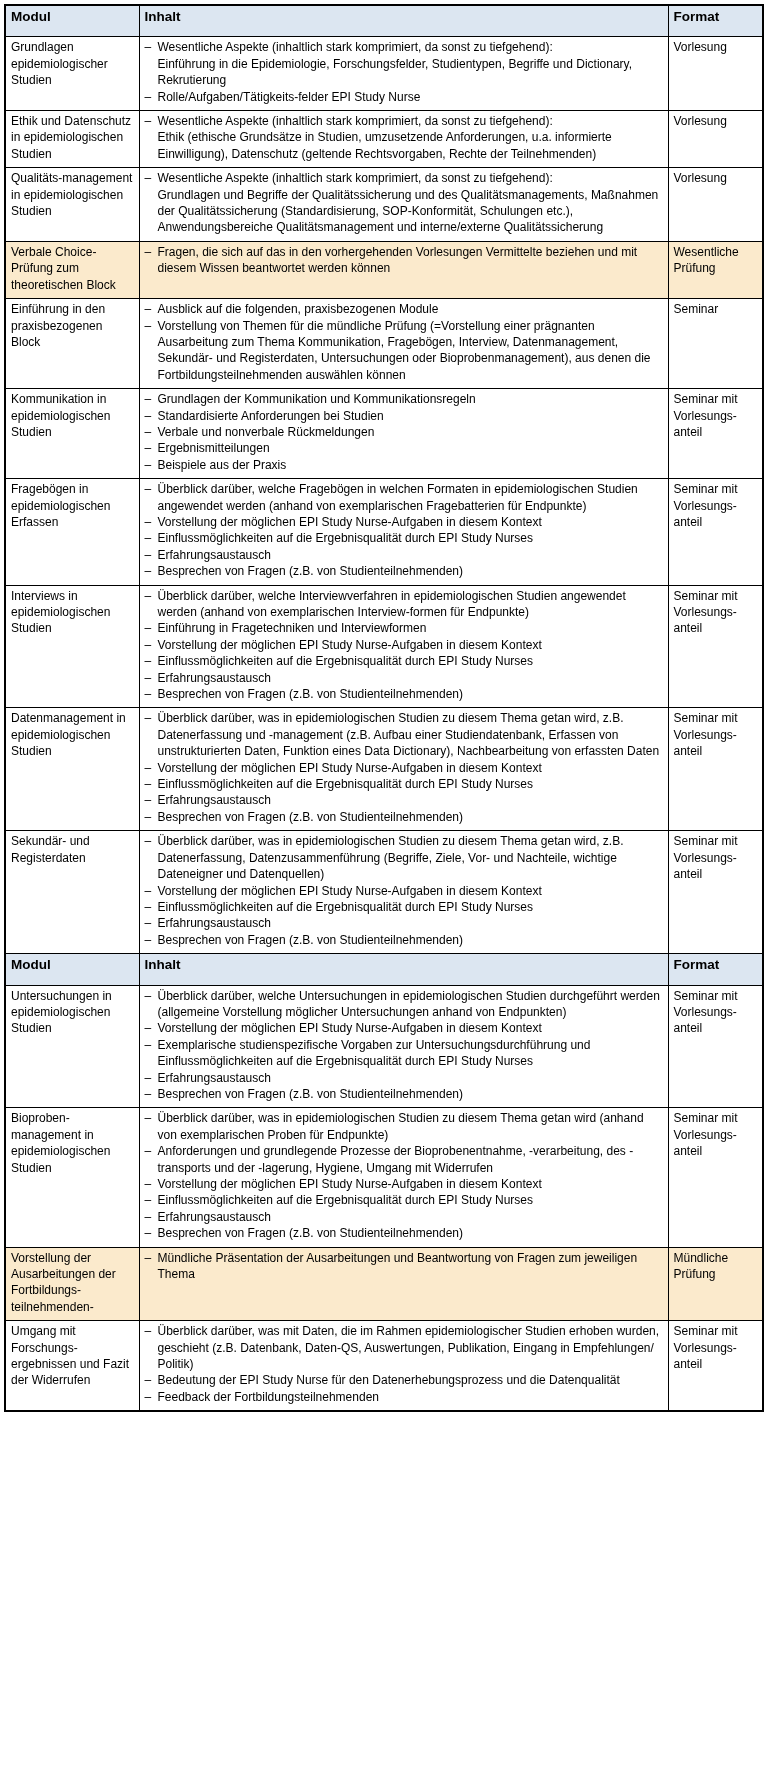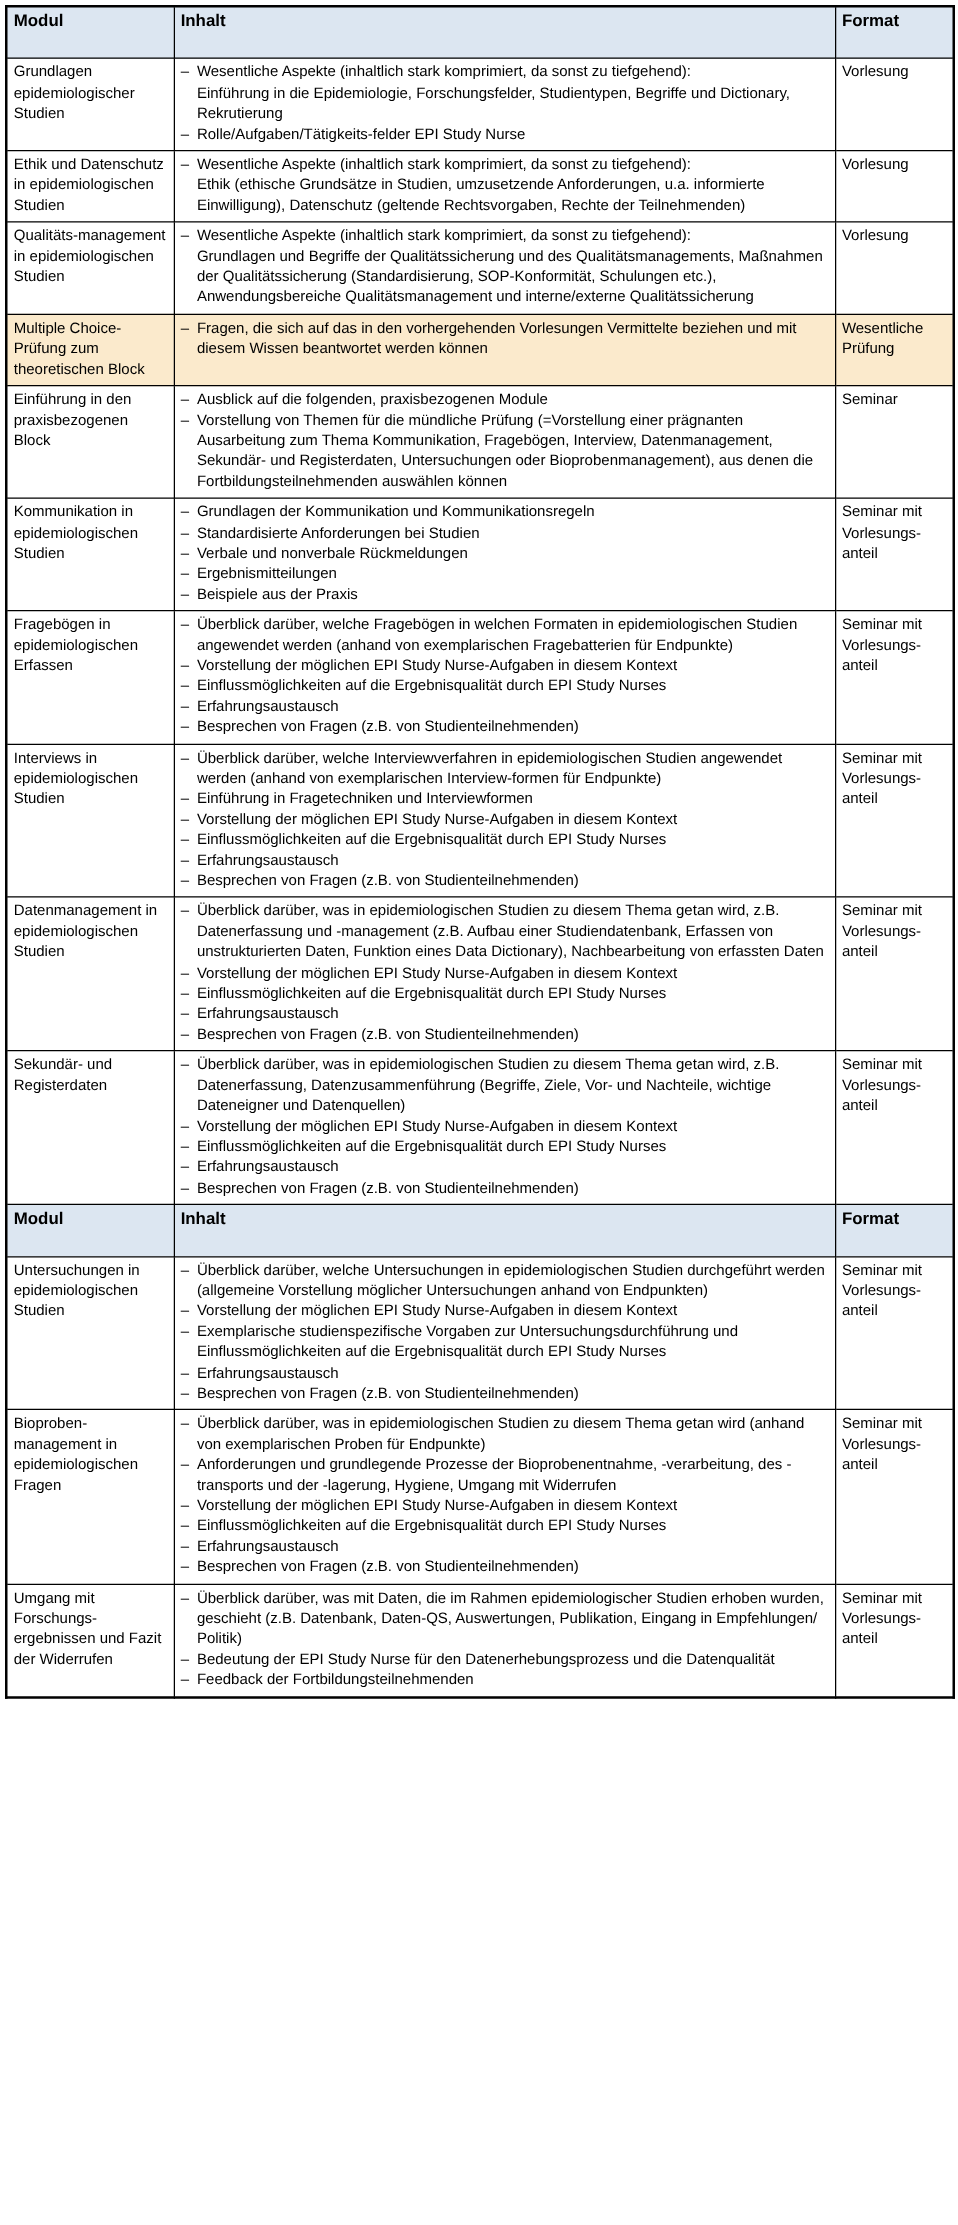--- a/index.html
+++ b/index.html
@@ -7,21 +7,21 @@
   .page { width:766px; box-sizing:border-box; padding:4px; }
   table.curriculum { border-collapse:collapse; table-layout:fixed; width:758px;
     border:2px solid #000; }
   col.c-modul  { width:134px; }
   col.c-inhalt { width:529px; }
   col.c-format { width:95px; }
   th,td { border:1px solid #000; vertical-align:top; text-align:left;
     font-size:12px; line-height:16.4px; padding:2px 5px 5px 5px;
     word-wrap:break-word; overflow-wrap:break-word; }
   th { background:#DCE6F1; font-weight:bold; font-size:13.5px;
-    padding-top:3px; padding-bottom:21px; }
+    padding-top:3px; padding-bottom:11px; }
   tr.hl td { background:#FBEACC; }
   td.modul { padding-right:4px; }
   .item { position:relative; padding-left:13px; }
   .item .dash { position:absolute; left:0; top:0; }
   .item.cont {  }
 </style>
 </head>
 <body>
 
 <div class="page">
@@ -56,21 +56,21 @@
         </tr>
         <tr>
           <td class="modul">Qualitäts-management in epidemiologischen Studien</td>
           <td class="inhalt">
             <div class="item"><span class="dash">–</span><span>Wesentliche Aspekte (inhaltlich stark komprimiert, da sonst zu tiefgehend):</span></div>
             <div class="item cont"><span>Grundlagen und Begriffe der Qualitätssicherung und des Qualitätsmanagements, Maßnahmen der Qualitätssicherung (Standardisierung, SOP-Konformität, Schulungen etc.), Anwendungsbereiche Qualitätsmanagement und interne/externe Qualitätssicherung</span></div>
           </td>
           <td class="format">Vorlesung</td>
         </tr>
         <tr class="hl">
-          <td class="modul">Multiple Choice-Prüfung zum theoretischen Block</td>
+          <td class="modul">Verbale Choice-Prüfung zum theoretischen Block</td>
           <td class="inhalt">
             <div class="item"><span class="dash">–</span><span>Fragen, die sich auf das in den vorhergehenden Vorlesungen Vermittelte beziehen und mit diesem Wissen beantwortet werden können</span></div>
           </td>
           <td class="format">Wesentliche Prüfung</td>
         </tr>
         <tr>
           <td class="modul">Einführung in den praxisbezogenen Block</td>
           <td class="inhalt">
             <div class="item"><span class="dash">–</span><span>Ausblick auf die folgenden, praxisbezogenen Module</span></div>
             <div class="item"><span class="dash">–</span><span>Vorstellung von Themen für die mündliche Prüfung (=Vorstellung einer prägnanten Ausarbeitung zum Thema Kommunikation, Fragebögen, Interview, Datenmanagement, Sekundär- und Registerdaten, Untersuchungen oder Bioprobenmanagement), aus denen die Fortbildungsteilnehmenden auswählen können</span></div>
@@ -143,30 +143,37 @@
           <td class="inhalt">
             <div class="item"><span class="dash">–</span><span>Überblick darüber, welche Untersuchungen in epidemiologischen Studien durchgeführt werden (allgemeine Vorstellung möglicher Untersuchungen anhand von Endpunkten)</span></div>
             <div class="item"><span class="dash">–</span><span>Vorstellung der möglichen EPI Study Nurse-Aufgaben in diesem Kontext</span></div>
             <div class="item"><span class="dash">–</span><span>Exemplarische studienspezifische Vorgaben zur Untersuchungsdurchführung und Einflussmöglichkeiten auf die Ergebnisqualität durch EPI Study Nurses</span></div>
             <div class="item"><span class="dash">–</span><span>Erfahrungsaustausch</span></div>
             <div class="item"><span class="dash">–</span><span>Besprechen von Fragen (z.B. von Studienteilnehmenden)</span></div>
           </td>
           <td class="format">Seminar mit Vorlesungs-anteil</td>
         </tr>
         <tr>
-          <td class="modul">Bioproben-management in epidemiologischen Fragen</td>
+          <td class="modul">Bioproben-management in epidemiologischen Studien</td>
           <td class="inhalt">
             <div class="item"><span class="dash">–</span><span>Überblick darüber, was in epidemiologischen Studien zu diesem Thema getan wird (anhand von exemplarischen Proben für Endpunkte)</span></div>
             <div class="item"><span class="dash">–</span><span>Anforderungen und grundlegende Prozesse der Bioprobenentnahme, -verarbeitung, des -transports und der -lagerung, Hygiene, Umgang mit Widerrufen</span></div>
             <div class="item"><span class="dash">–</span><span>Vorstellung der möglichen EPI Study Nurse-Aufgaben in diesem Kontext</span></div>
             <div class="item"><span class="dash">–</span><span>Einflussmöglichkeiten auf die Ergebnisqualität durch EPI Study Nurses</span></div>
             <div class="item"><span class="dash">–</span><span>Erfahrungsaustausch</span></div>
             <div class="item"><span class="dash">–</span><span>Besprechen von Fragen (z.B. von Studienteilnehmenden)</span></div>
           </td>
           <td class="format">Seminar mit Vorlesungs-anteil</td>
+        </tr>
+        <tr class="hl">
+          <td class="modul">Vorstellung der Ausarbeitungen der Fortbildungs-teilnehmenden-</td>
+          <td class="inhalt">
+            <div class="item"><span class="dash">–</span><span>Mündliche Präsentation der Ausarbeitungen und Beantwortung von Fragen zum jeweiligen Thema</span></div>
+          </td>
+          <td class="format">Mündliche Prüfung</td>
         </tr>
         <tr>
           <td class="modul">Umgang mit Forschungs-ergebnissen und Fazit der Widerrufen</td>
           <td class="inhalt">
             <div class="item"><span class="dash">–</span><span>Überblick darüber, was mit Daten, die im Rahmen epidemiologischer Studien erhoben wurden, geschieht (z.B. Datenbank, Daten-QS, Auswertungen, Publikation, Eingang in Empfehlungen/ Politik)</span></div>
             <div class="item"><span class="dash">–</span><span>Bedeutung der EPI Study Nurse für den Datenerhebungsprozess und die Datenqualität</span></div>
             <div class="item"><span class="dash">–</span><span>Feedback der Fortbildungsteilnehmenden</span></div>
           </td>
           <td class="format">Seminar mit Vorlesungs-anteil</td>
         </tr>

